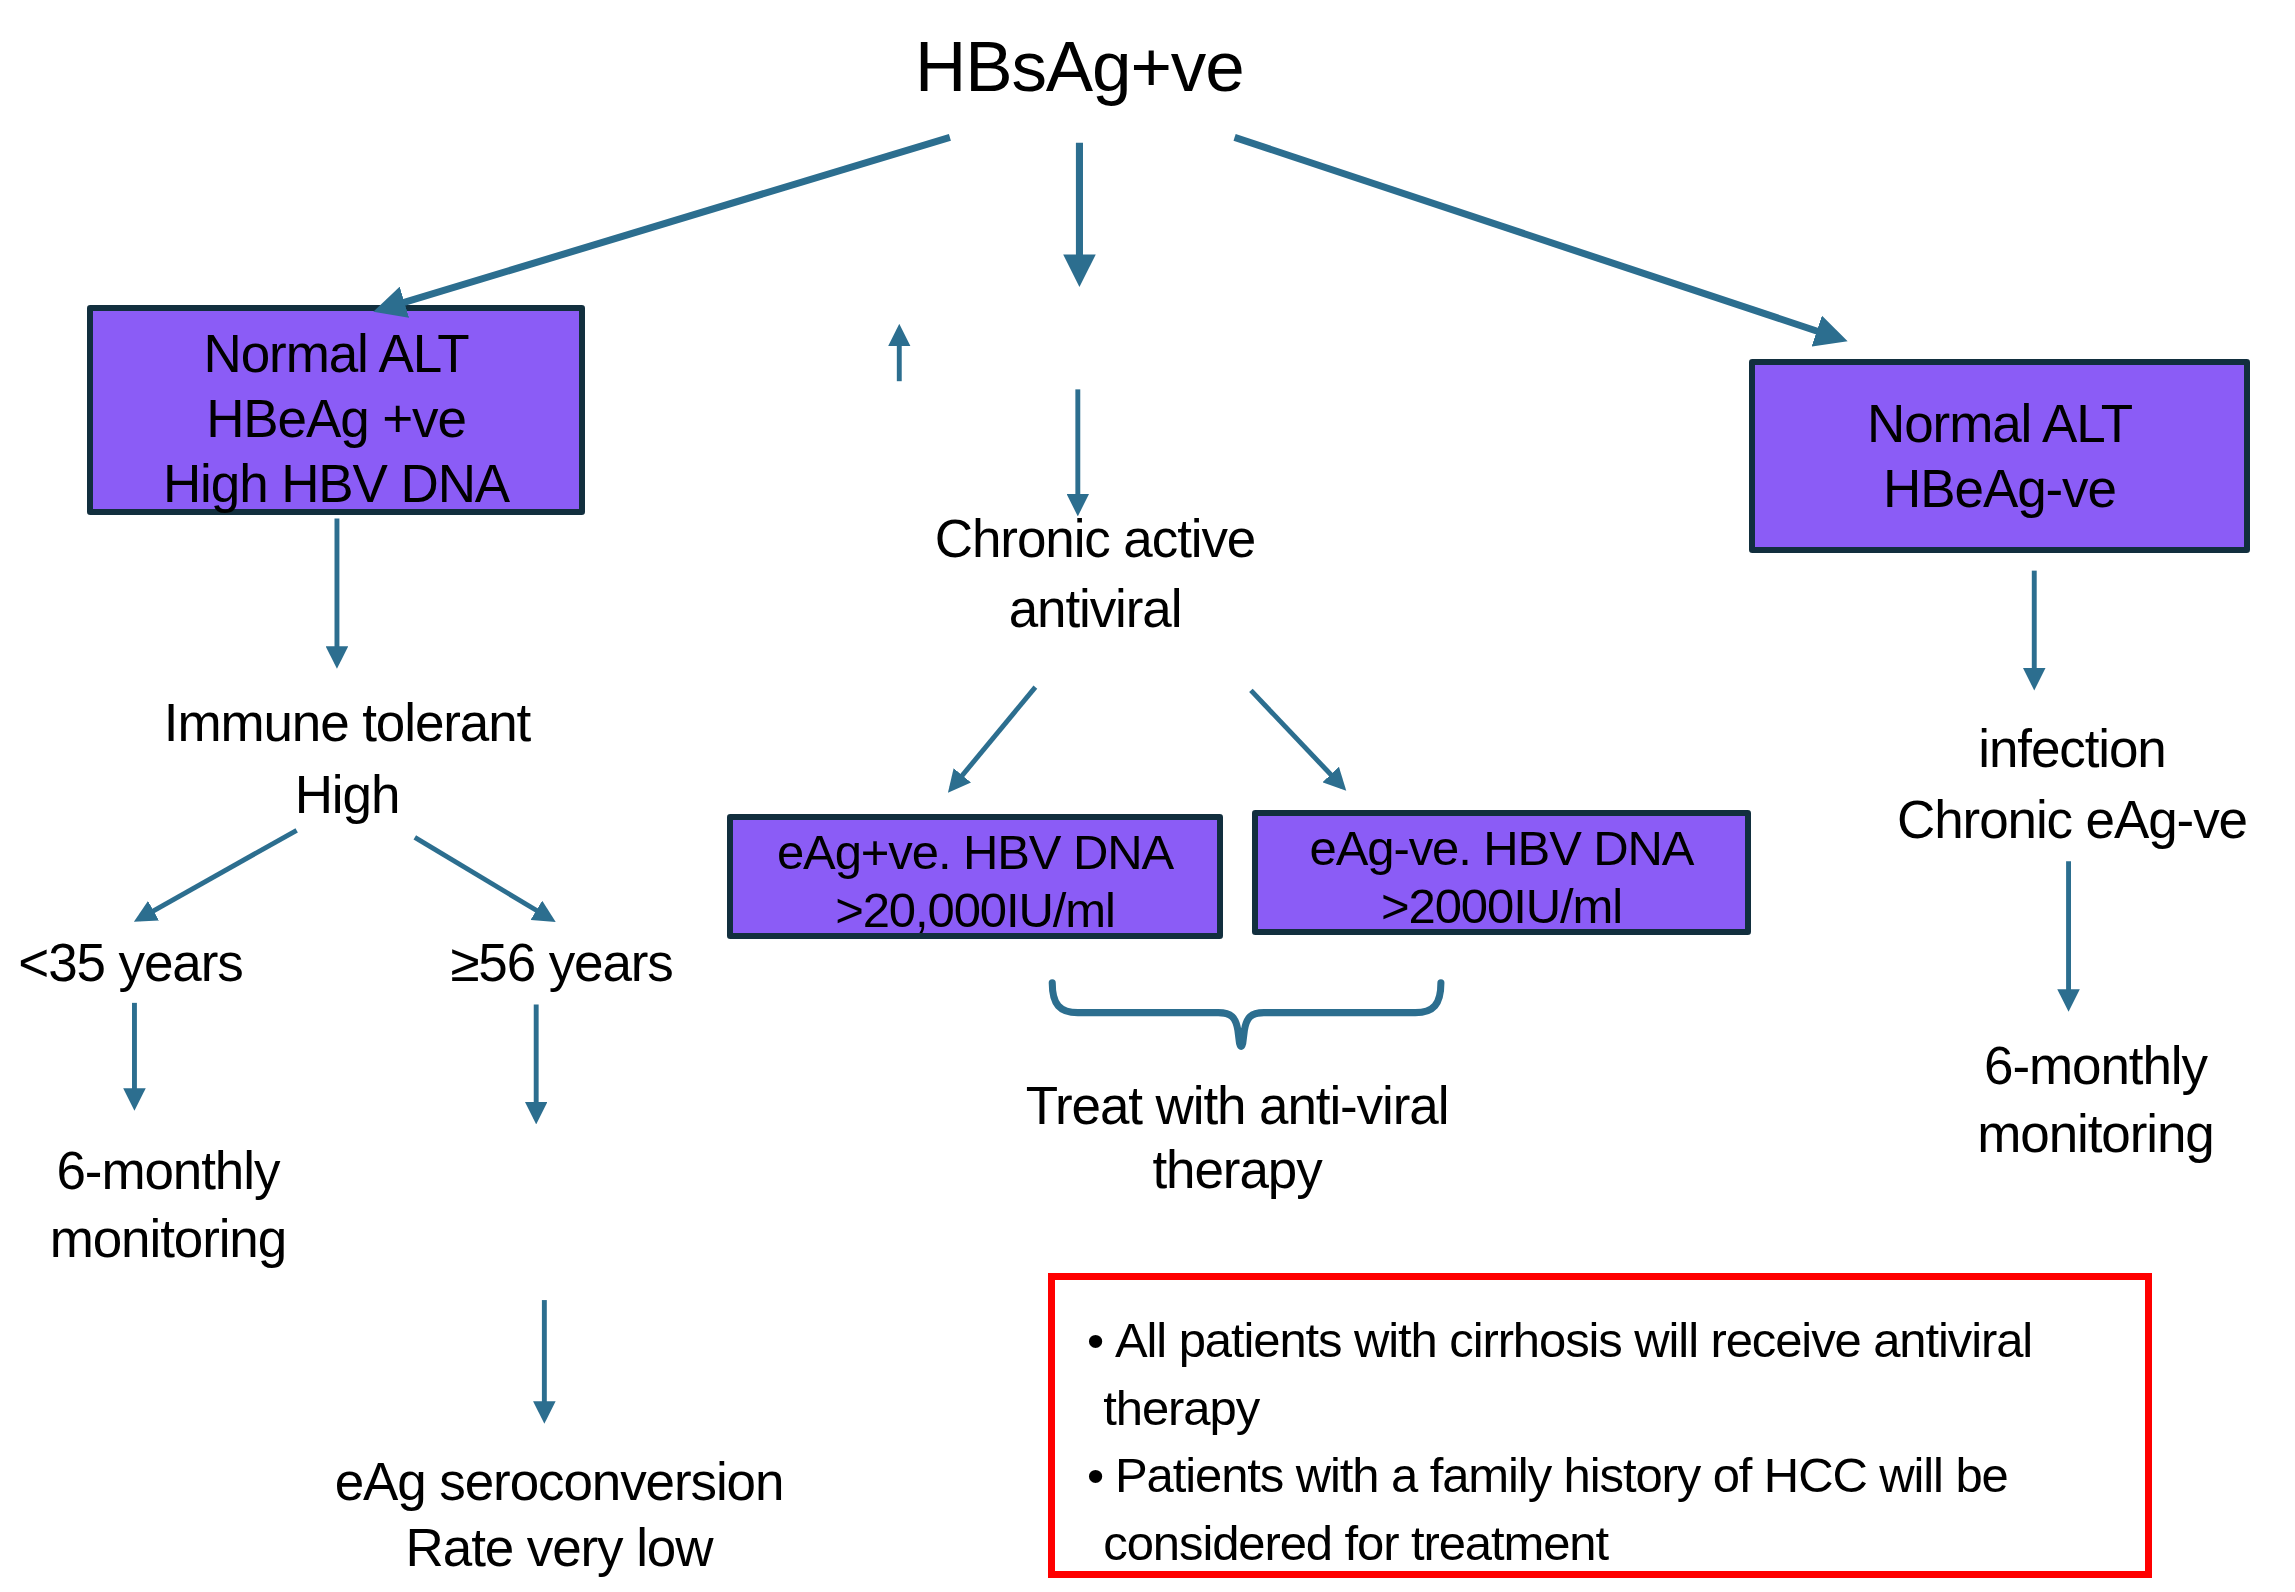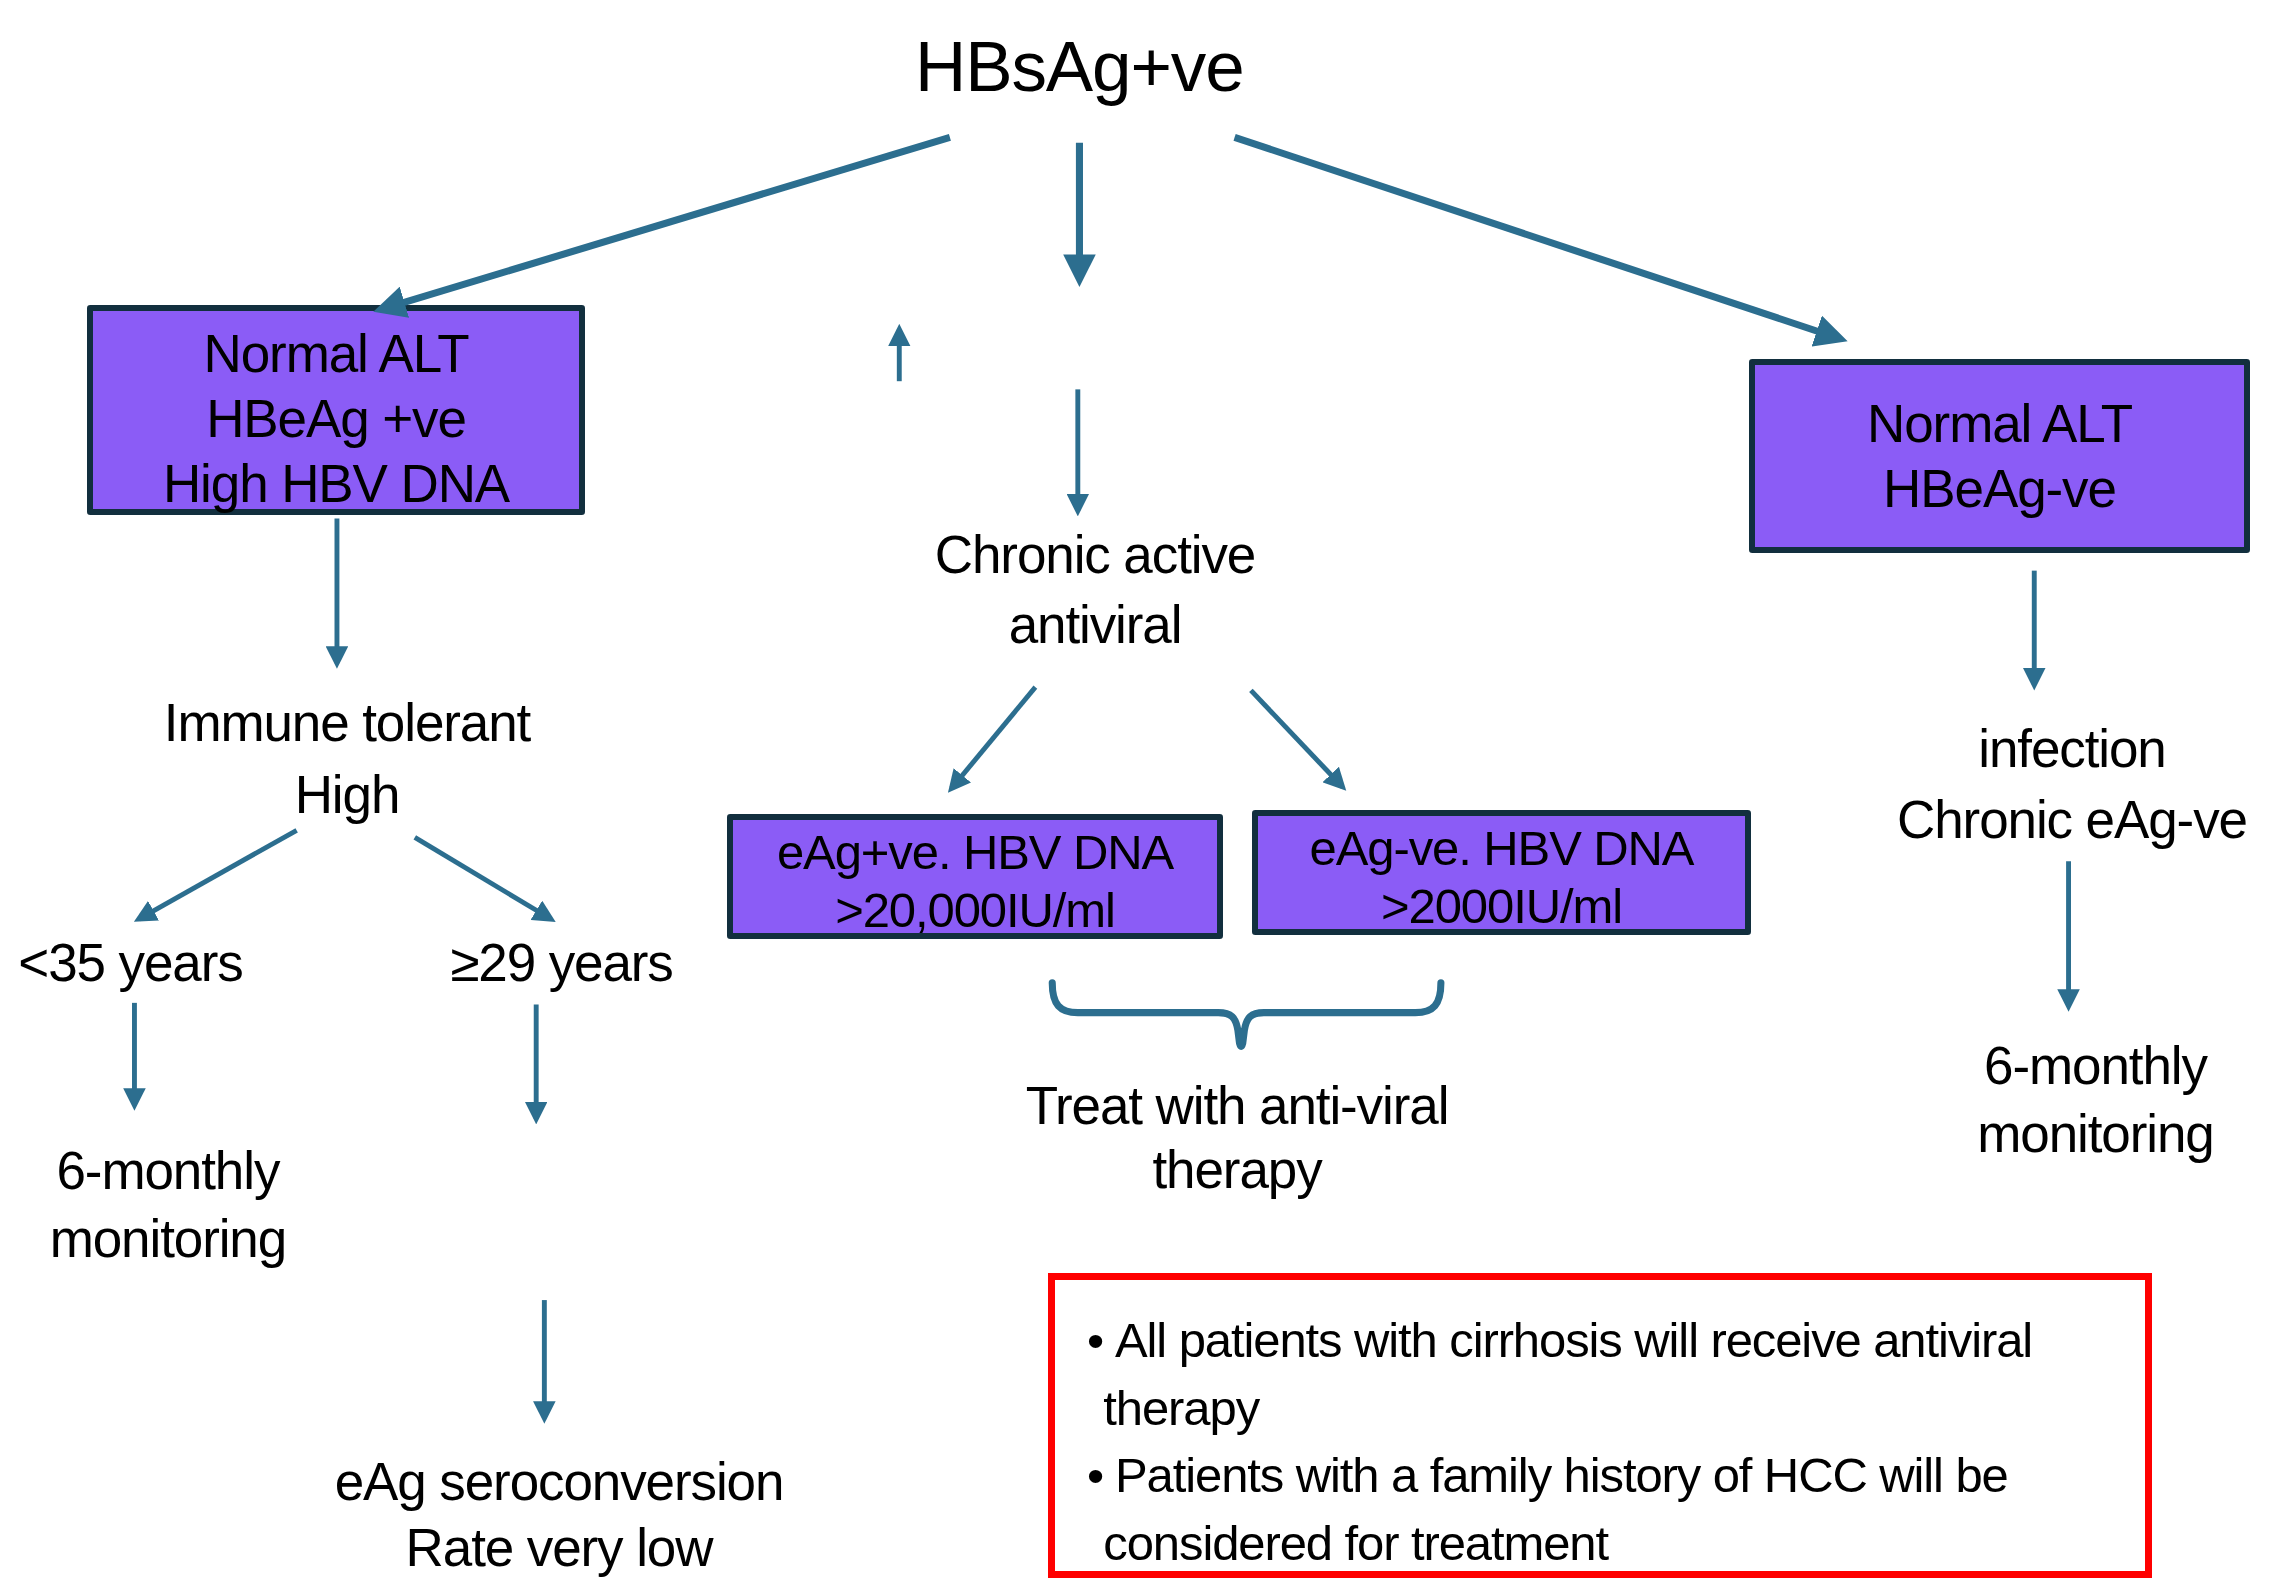--- a/index.html
+++ b/index.html
@@ -46,34 +46,34 @@
     <div class="ln">&gt;2000IU/ml</div>
   </div>
 
   <div class="node" style="left:75px;top:687px;width:544px;line-height:72px;">
     <div>Immune tolerant</div>
     <div>High</div>
   </div>
 
   <div class="node" style="left:-22px;top:930px;width:305px;">&lt;35 years</div>
 
-  <div class="node" style="left:409px;top:930px;width:305px;">≥29 years</div>
+  <div class="node" style="left:409px;top:930px;width:305px;">≥56 years</div>
 
   <div class="node" style="left:4.4px;top:1137px;width:327px;line-height:68px;">
     <div>6-monthly</div>
     <div>monitoring</div>
   </div>
 
 
   <div class="node" style="left:287px;top:1449px;width:544px;line-height:66px;">
     <div>eAg seroconversion</div>
     <div>Rate very low</div>
   </div>
 
-  <div class="node" style="left:877px;top:520px;width:436px;line-height:70px;">
+  <div class="node" style="left:877px;top:504px;width:436px;line-height:70px;">
     <div>Chronic active</div>
     <div>antiviral</div>
   </div>
 
   <div class="node" style="left:992px;top:1074px;width:490px;line-height:64px;">
     <div>Treat with anti-viral</div>
     <div>therapy</div>
   </div>
 
   <div class="node" style="left:1854px;top:713px;width:436px;line-height:71px;">

